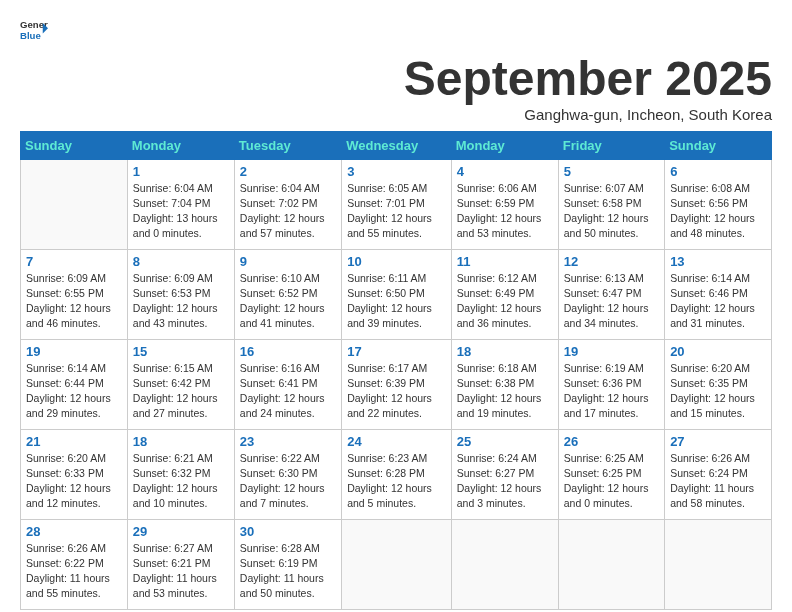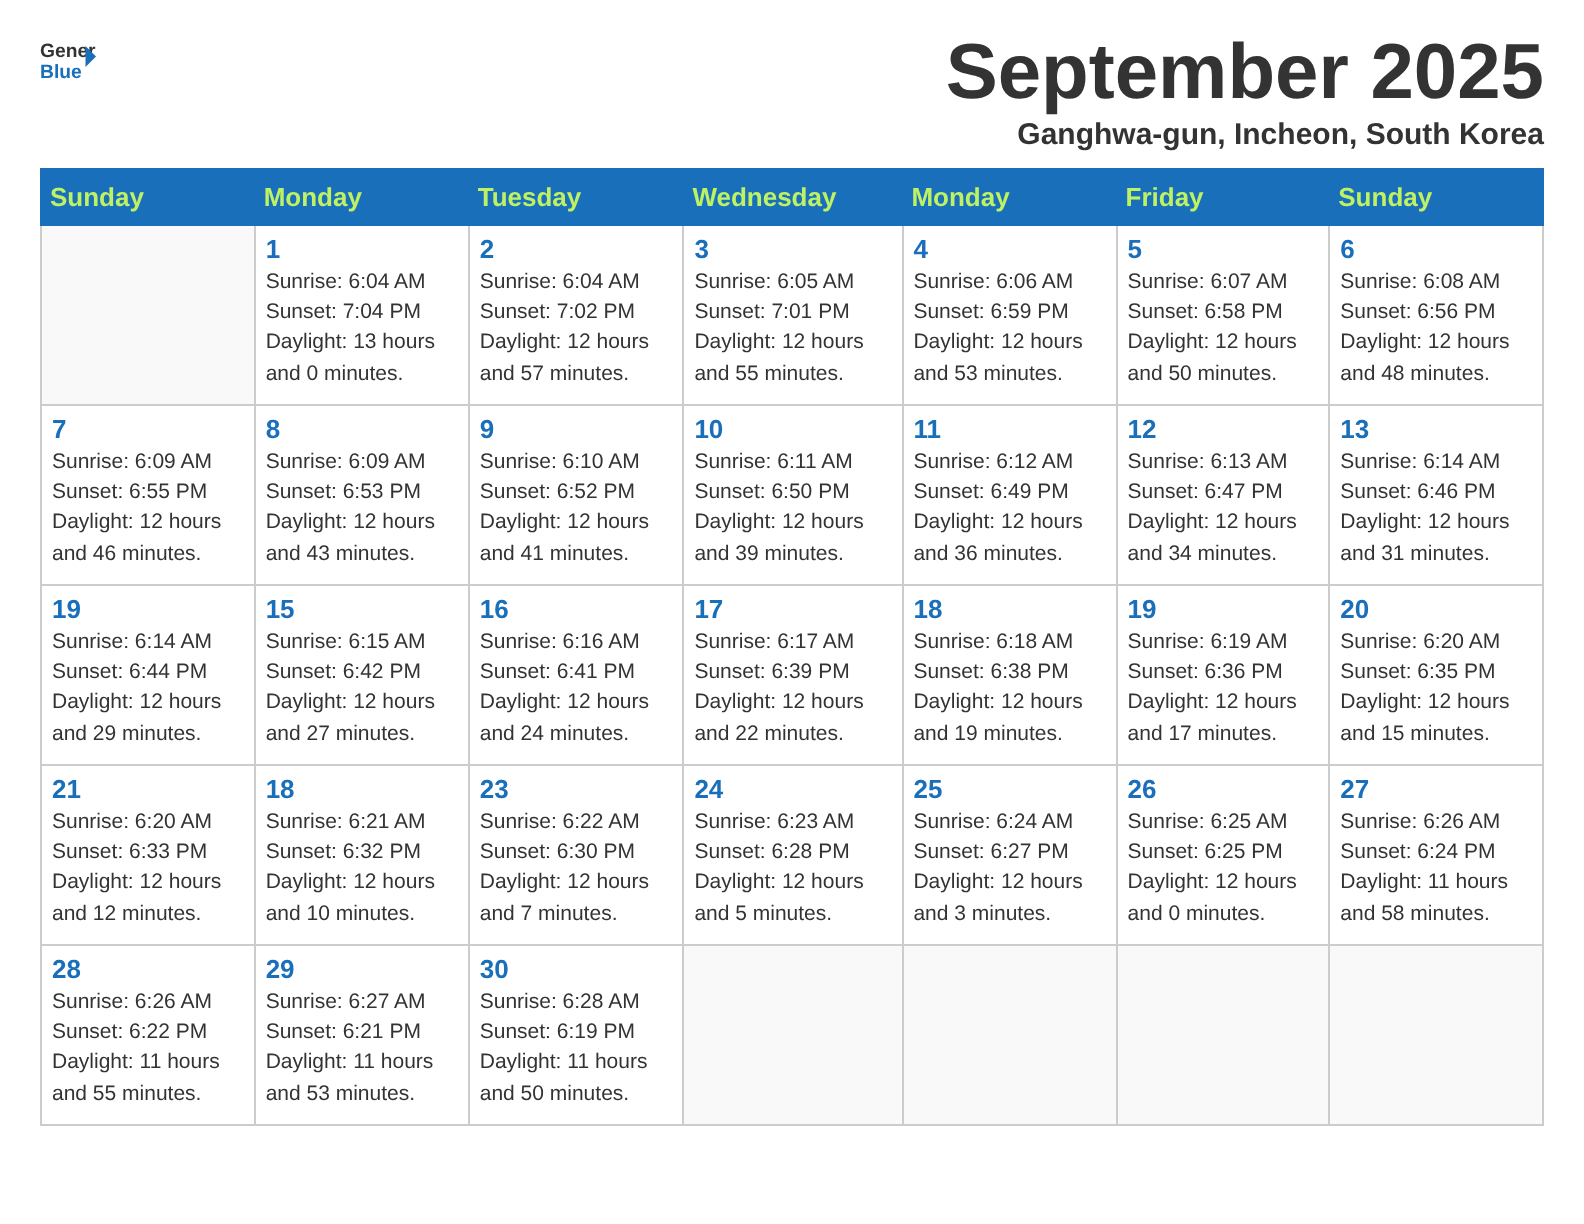--- a/index.html
+++ b/index.html
@@ -22,38 +22,39 @@
       gap: 4px;
     }
     .logo-icon {
       width: 28px;
       height: 28px;
     }
     .title-block {
       text-align: right;
     }
     .month-title {
-      font-size: 39px;
+      font-size: 48px;
       font-weight: bold;
       color: #333;
       line-height: 1.1;
+      margin-top: 37px;
     }
     .location {
       font-size: 15px;
       color: #333;
-      font-weight: bold;
+      font-weight: normal;
     }
     table {
       width: 100%;
       border-collapse: collapse;
       border: 1px solid #ccc;
     }
     thead th {
       background: #1a6fba;
-      color: #bef264;
+      color: #5eead4;
       font-size: 13px;
       font-weight: bold;
       padding: 6px 4px;
       text-align: left;
       border: 1px solid #1a6fba;
     }
     tbody td {
       border: 1px solid #ccc;
       vertical-align: top;
       padding: 4px 5px;

